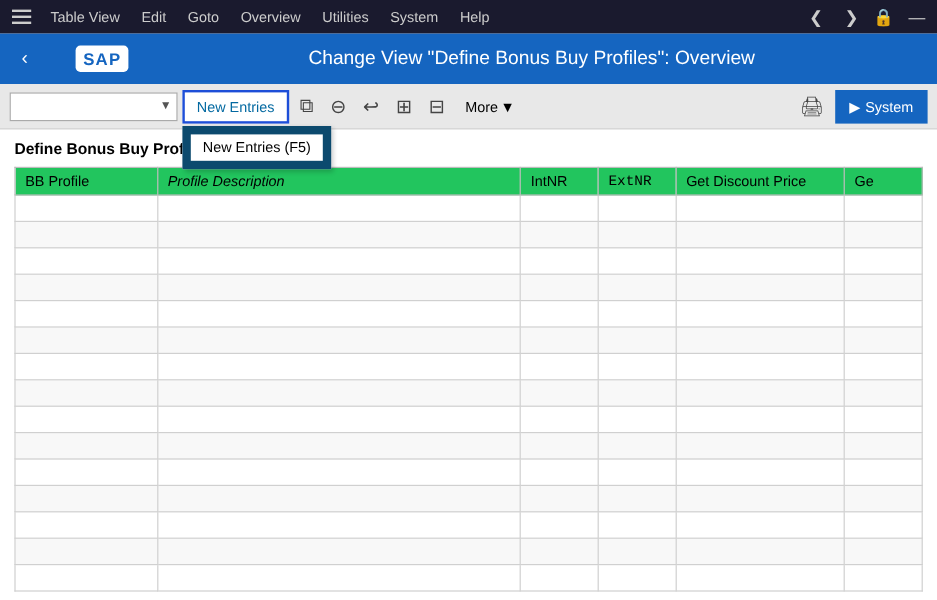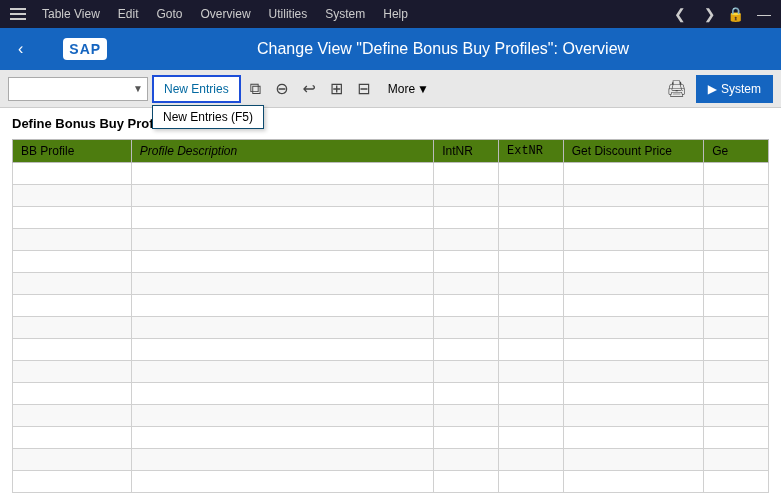--- a/index.html
+++ b/index.html
@@ -170,21 +170,21 @@
 
     
     .tooltip-container {
       position: relative;
     }
     .tooltip-popup {
       position: absolute;
       top: 100%;
       left: 0;
       background: #fff;
-      border: 1px solid #0c4a6e;
+      border: 7px solid #0c4a6e;
       padding: 4px 10px;
       font-size: 12px;
       white-space: nowrap;
       z-index: 100;
       margin-top: 2px;
       box-shadow: 2px 2px 4px rgba(0,0,0,0.2);
     }
 
     
     .content-area {
@@ -198,21 +198,21 @@
       color: #000;
     }
 
     
     .data-table {
       width: 100%;
       border-collapse: collapse;
       font-size: 12px;
     }
     .data-table th {
-      background: #4d7c0f;
+      background: #22c55e;
       border: 1px solid #bbb;
       padding: 4px 8px;
       text-align: left;
       font-weight: normal;
       color: #000;
       white-space: nowrap;
     }
     .data-table td {
       border: 1px solid #d0d0d0;
       padding: 4px 8px;

